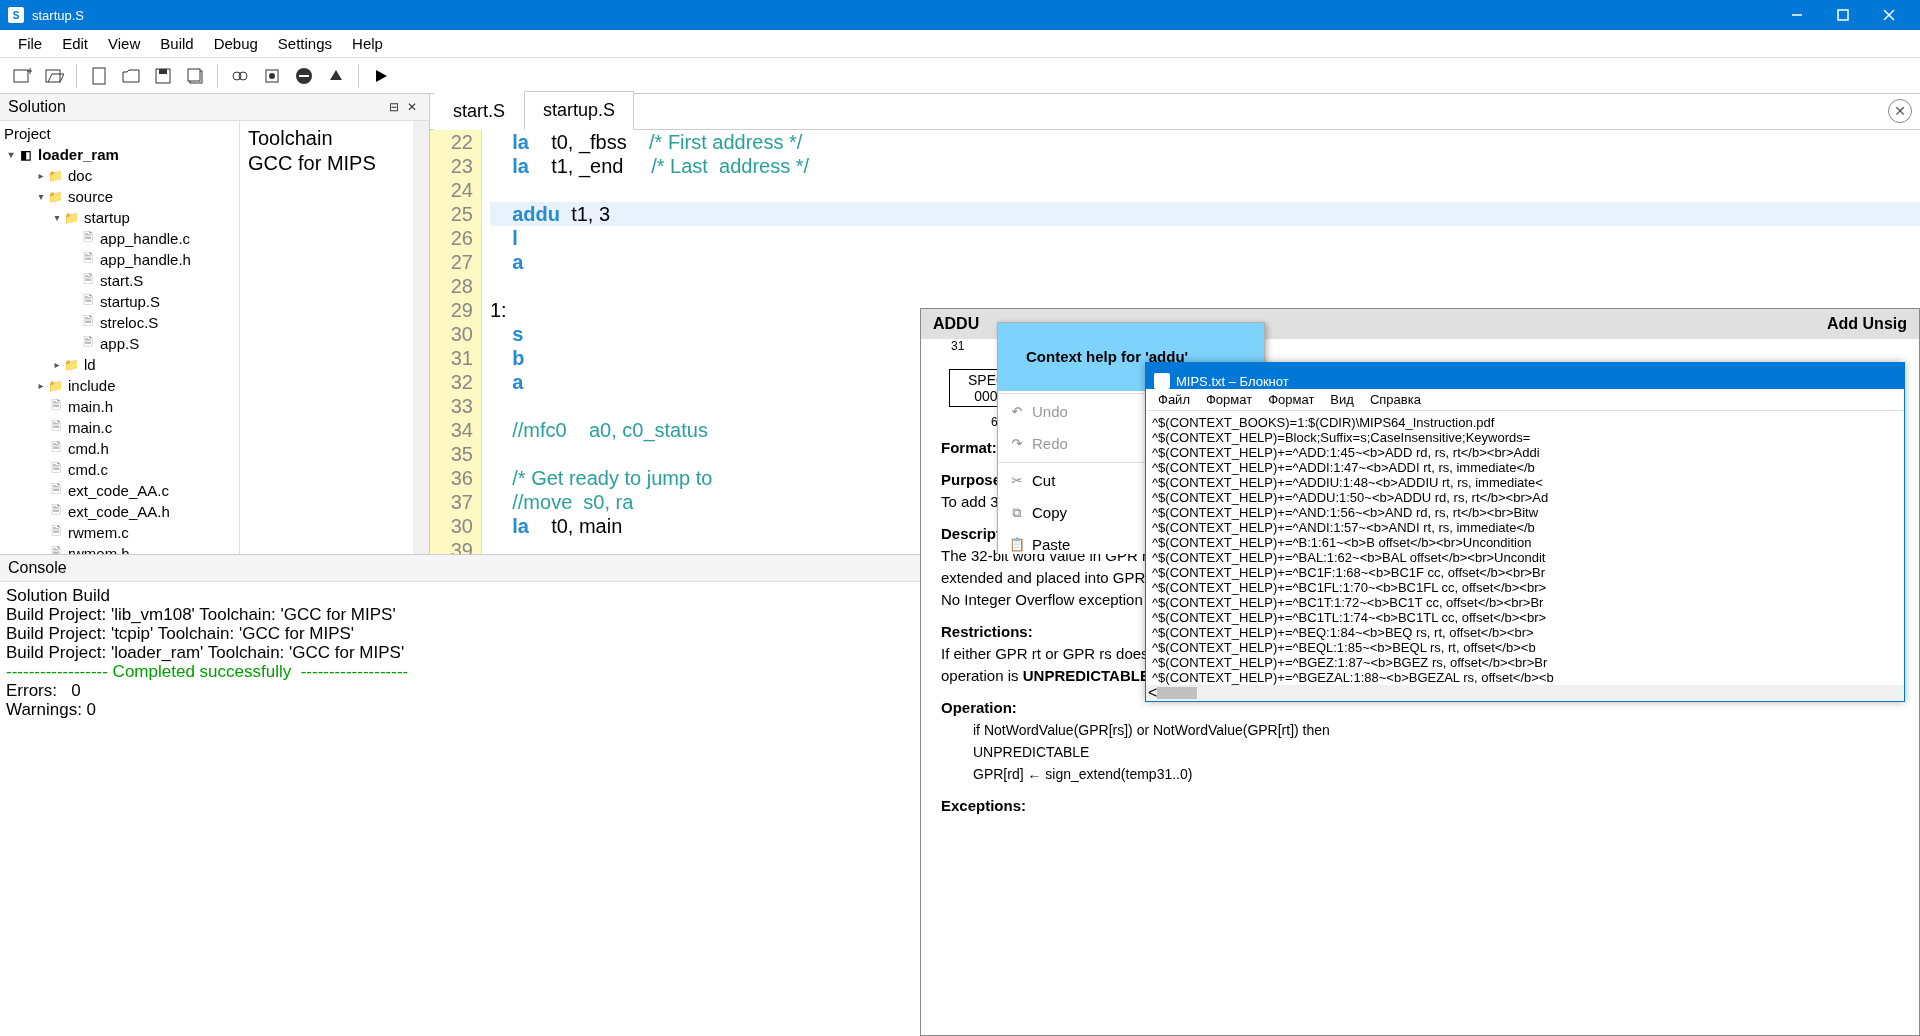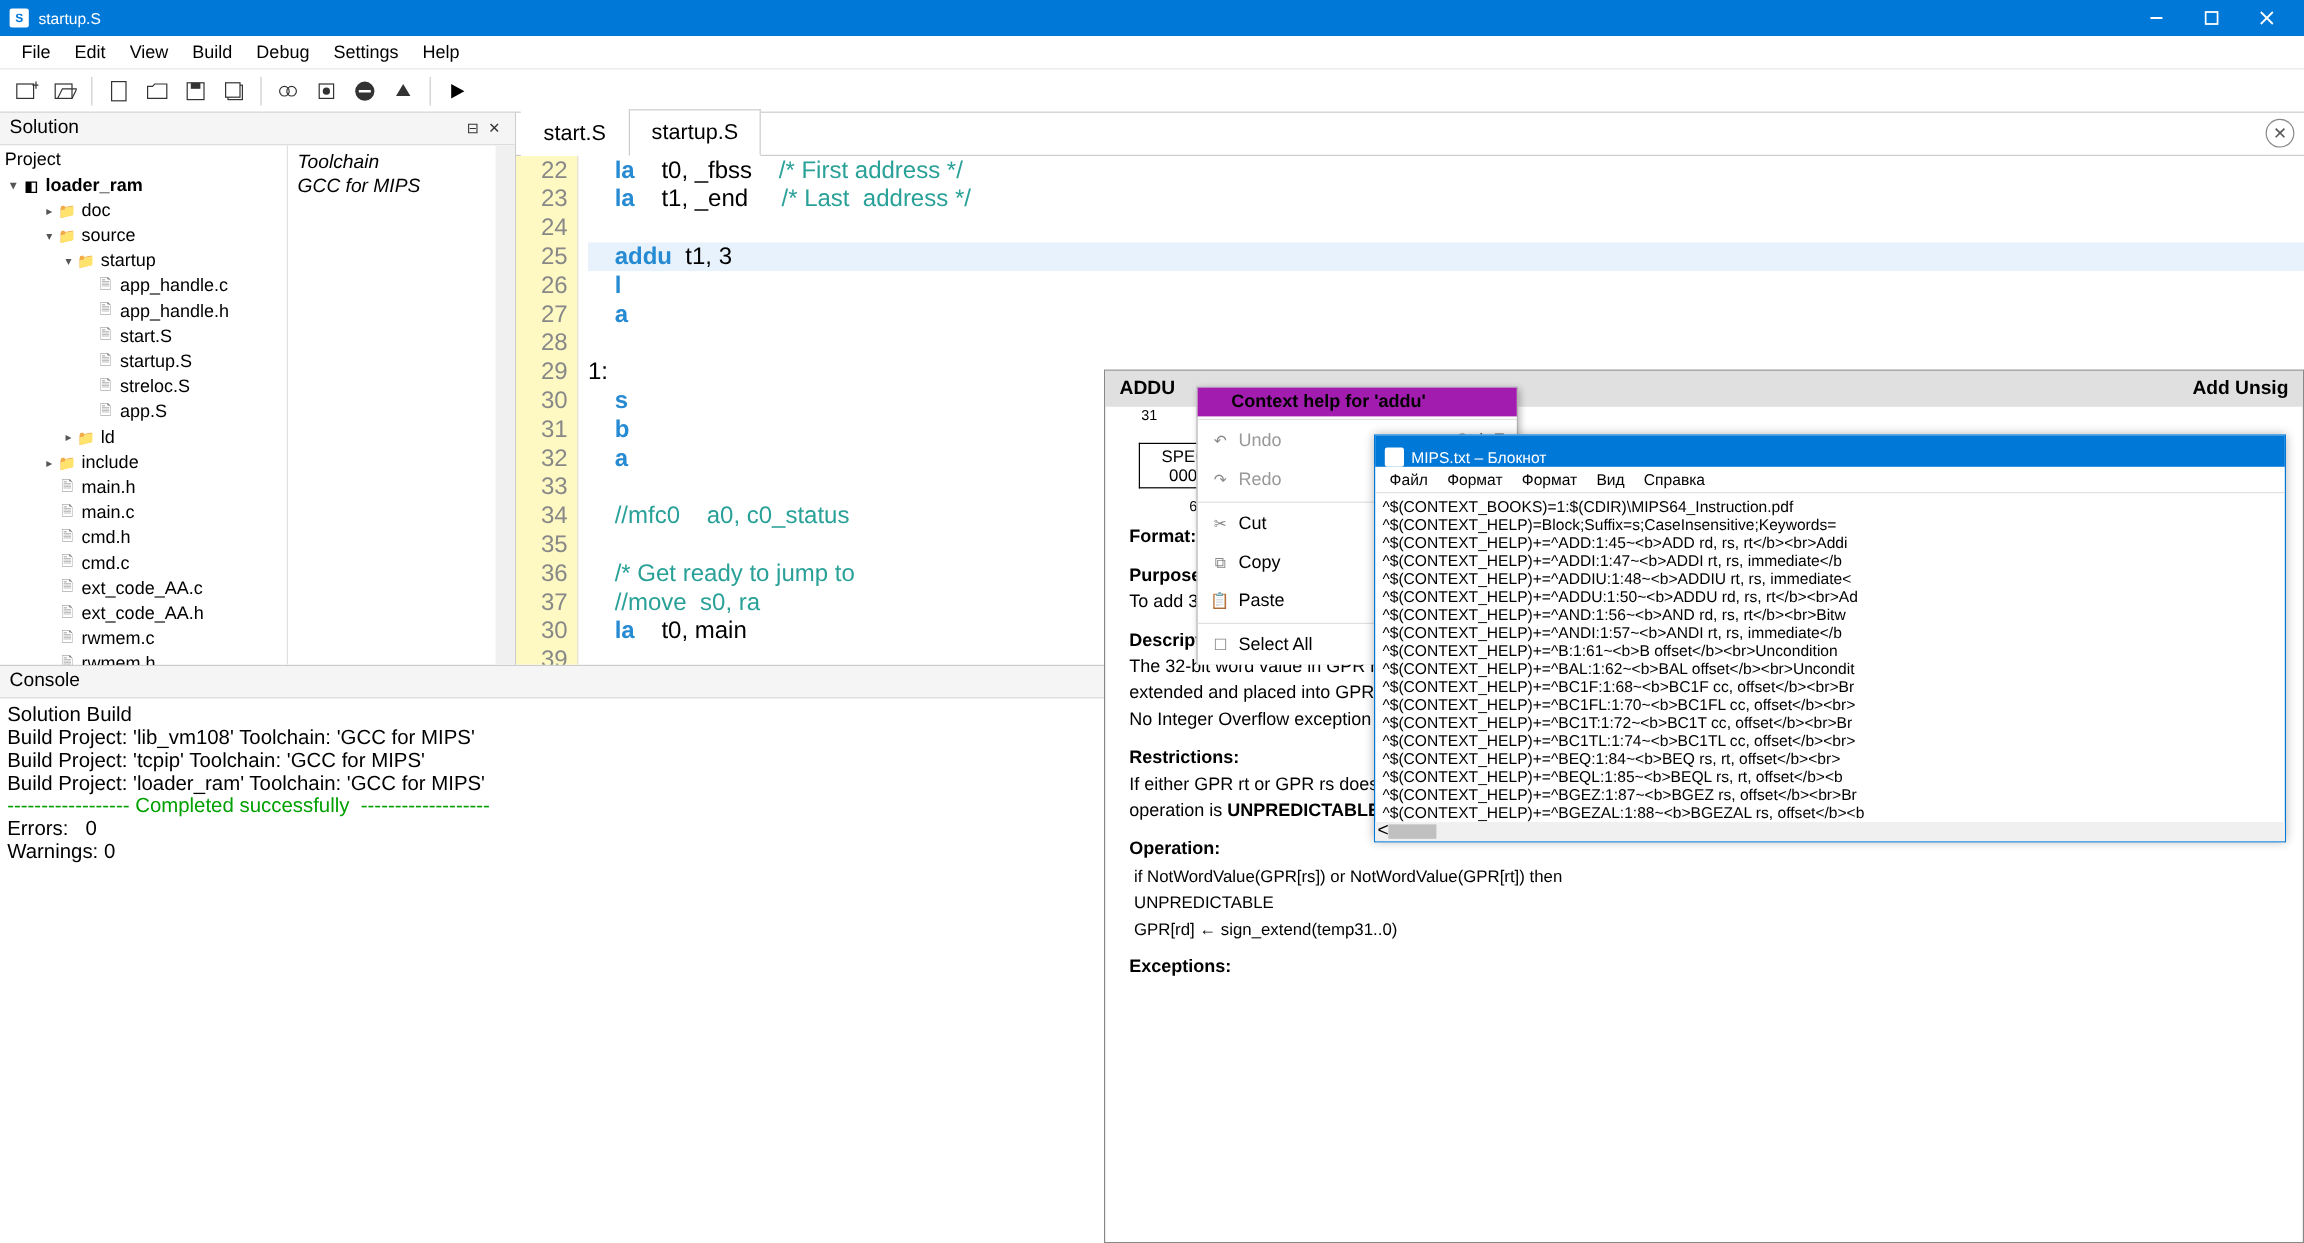--- a/index.html
+++ b/index.html
@@ -21,21 +21,21 @@
 .toolbar .sep { width: 1px; height: 24px; background: #ccc; margin: 0 4px; }
 
 
 .main { display: flex; height: 460px; }
 .left-panel { width: 430px; border-right: 1px solid #ccc; display: flex; flex-direction: column; }
 .solution-header { background: #f5f5f5; padding: 4px 8px; font-size: 16px; display: flex; align-items: center; border-bottom: 1px solid #ddd; }
 .solution-header .sp { flex: 1; }
 .solution-header .xbtn { cursor: pointer; padding: 0 4px; font-size: 12px; color: #333;}
 .solution-body { flex: 1; display: flex; overflow: hidden; }
 .project-tree { width: 240px; overflow-y: auto; font-size: 15px; padding-top: 2px; border-right: 1px solid #e0e0e0; position: relative;}
-.toolchain-panel { flex: 1; padding: 4px 8px; font-size: 16px; font-style: italic; }
+.toolchain-panel { flex: 1; padding: 4px 8px; font-size: 20px; }
 .toolchain-panel .th { font-weight: normal; padding: 2px 0;}
 .scrollbar-v { position: absolute; right: 0; top: 0; bottom: 0; width: 16px; background: #f0f0f0;}
 
 .tree-row { display: flex; align-items: center; height: 21px; padding-left: 4px; cursor: pointer; white-space: nowrap;}
 .tree-row .exp { width: 14px; text-align: center; font-size: 10px; color: #555; }
 .tree-row .ficon { width: 16px; height: 16px; margin-right: 4px; display: inline-flex; align-items: center; justify-content: center; font-size: 12px;}
 .folder-icon { color: #e8b339; }
 .file-icon { color: #888; }
 .tree-row.bold { font-weight: bold; }
 .ind2 { padding-left: 34px; }
@@ -53,21 +53,21 @@
 .code-area { flex: 1; display: flex; font-family: "Consolas", monospace; font-size: 20px; line-height: 24px; overflow: hidden; position: relative;}
 .gutter { width: 52px; background: #fef9c3; color: #888; text-align: right; padding-right: 8px; border-right: 1px solid #e0e0e0;}
 .code-lines { flex: 1; padding-left: 8px; position: relative; white-space: pre;}
 .code-line { height: 24px; }
 .code-line.hl { background: #e8f2fc; }
 .kw { color: #268bd2; font-weight: bold;}
 .cm { color: #2aa198; }
 
 
 .ctx-menu { position: absolute; left: 567px; top: 192px; width: 268px; background: #fff; border: 1px solid #b0b0b0; box-shadow: 2px 2px 6px rgba(0,0,0,0.3); font-size: 15px; z-index: 100;}
-.ctx-menu .ctx-title { padding: 0 28px; font-weight: bold; background: #a21caf;}
+.ctx-menu .ctx-title { padding: 22px 28px; font-weight: bold; background: #7dd3fc;}
 .ctx-menu .ctx-item { display: flex; align-items: center; padding: 4px 10px; cursor: pointer; }
 .ctx-menu .ctx-item .ci-icon { width: 18px; text-align: center; color: #888; margin-right: 6px; font-size: 13px;}
 .ctx-menu .ctx-item .ci-label { flex: 1; }
 .ctx-menu .ctx-item .ci-sc { color: #555; }
 .ctx-menu .ctx-item.disabled { color: #999; }
 .ctx-menu .ctx-sep { height: 1px; background: #e0e0e0; margin: 2px 0;}
 
 
 .console { border-top: 1px solid #ccc; }
 .console-header { background: #f5f5f5; padding: 4px 8px; font-size: 16px; border-bottom: 1px solid #ddd;}
@@ -432,21 +432,21 @@
     <p style="margin-top:10px;"><span class="lbl">Purpose:</span>&nbsp;&nbsp;<span>Add Unsigned Word</span></p>
     <p>To add 32-bit integers.</p>
     <p style="margin-top:10px;"><span class="lbl">Description:</span>&nbsp;<span class="mono">GPR[rd] ← GPR[</span></p>
     <p>The 32-bit word value in GPR r</p>
     <p>extended and placed into GPR rd.</p>
     <p>No Integer Overflow exception o</p>
     <p style="margin-top:10px;"><span class="lbl">Restrictions:</span></p>
     <p>If either GPR rt or GPR rs does</p>
     <p><span>operation is </span><b>UNPREDICTABLE</b></p>
     <p style="margin-top:10px;"><span class="lbl">Operation:</span></p>
-    <div class="mono" id="oper-lines" style="margin-left:4px;">
+    <div class="mono" id="oper-lines" style="margin-left:32px;">
         <div>if NotWordValue(GPR[rs]) or NotWordValue(GPR[rt]) then</div>
         <div>    UNPREDICTABLE</div>
         <div>GPR[rd] ← sign_extend(temp31..0)</div>
       </div>
     <p style="margin-top:10px;"><span class="lbl">Exceptions:</span></p>
   </div>
 </div>
 
 <div class="notepad">
   <div class="np-title">

